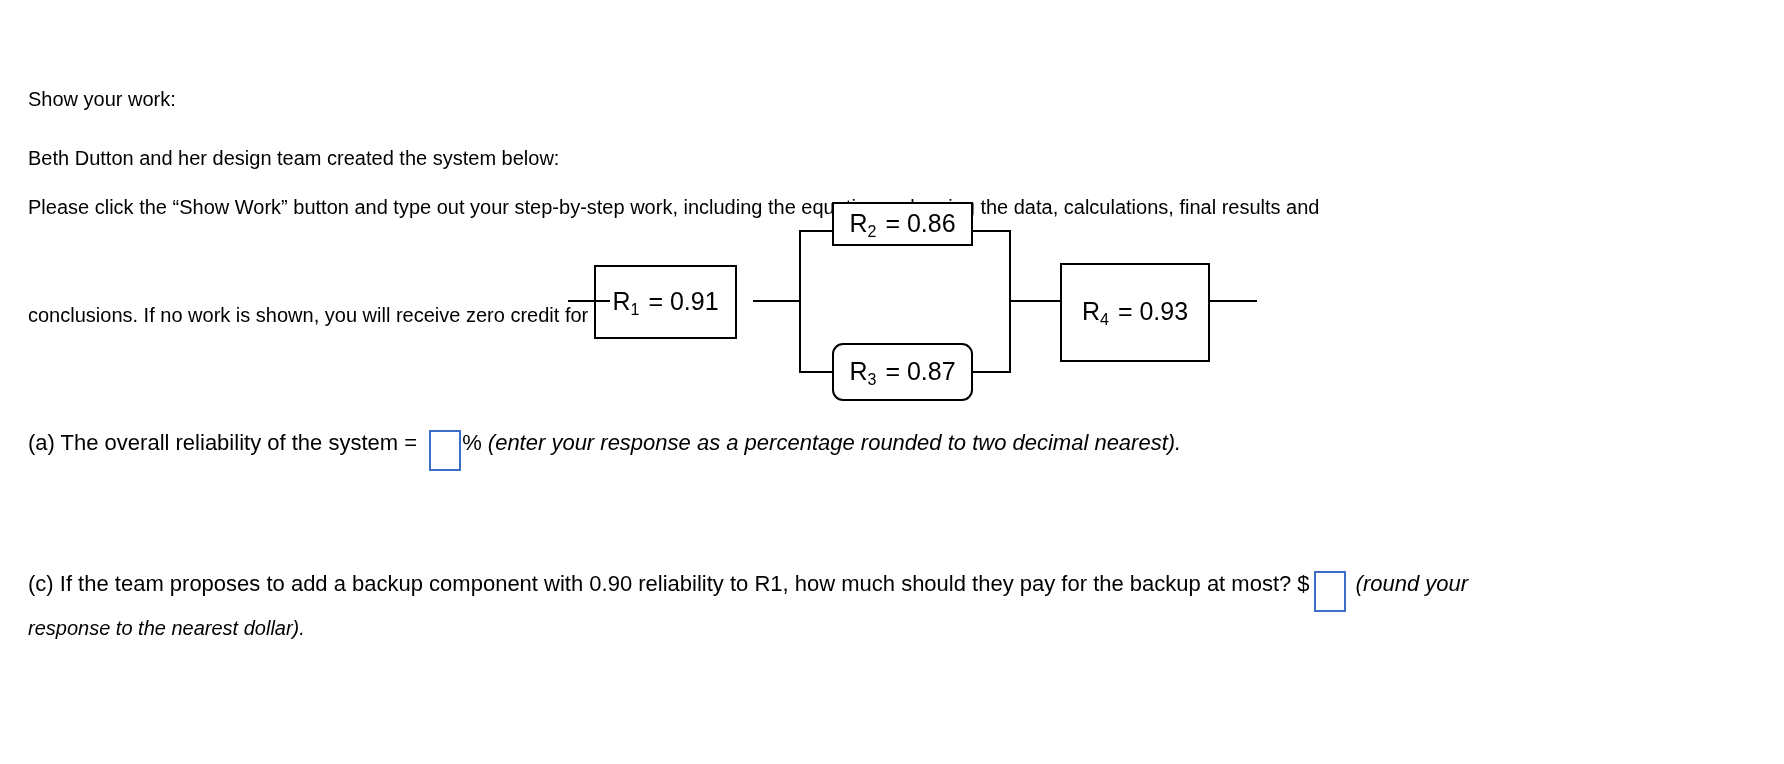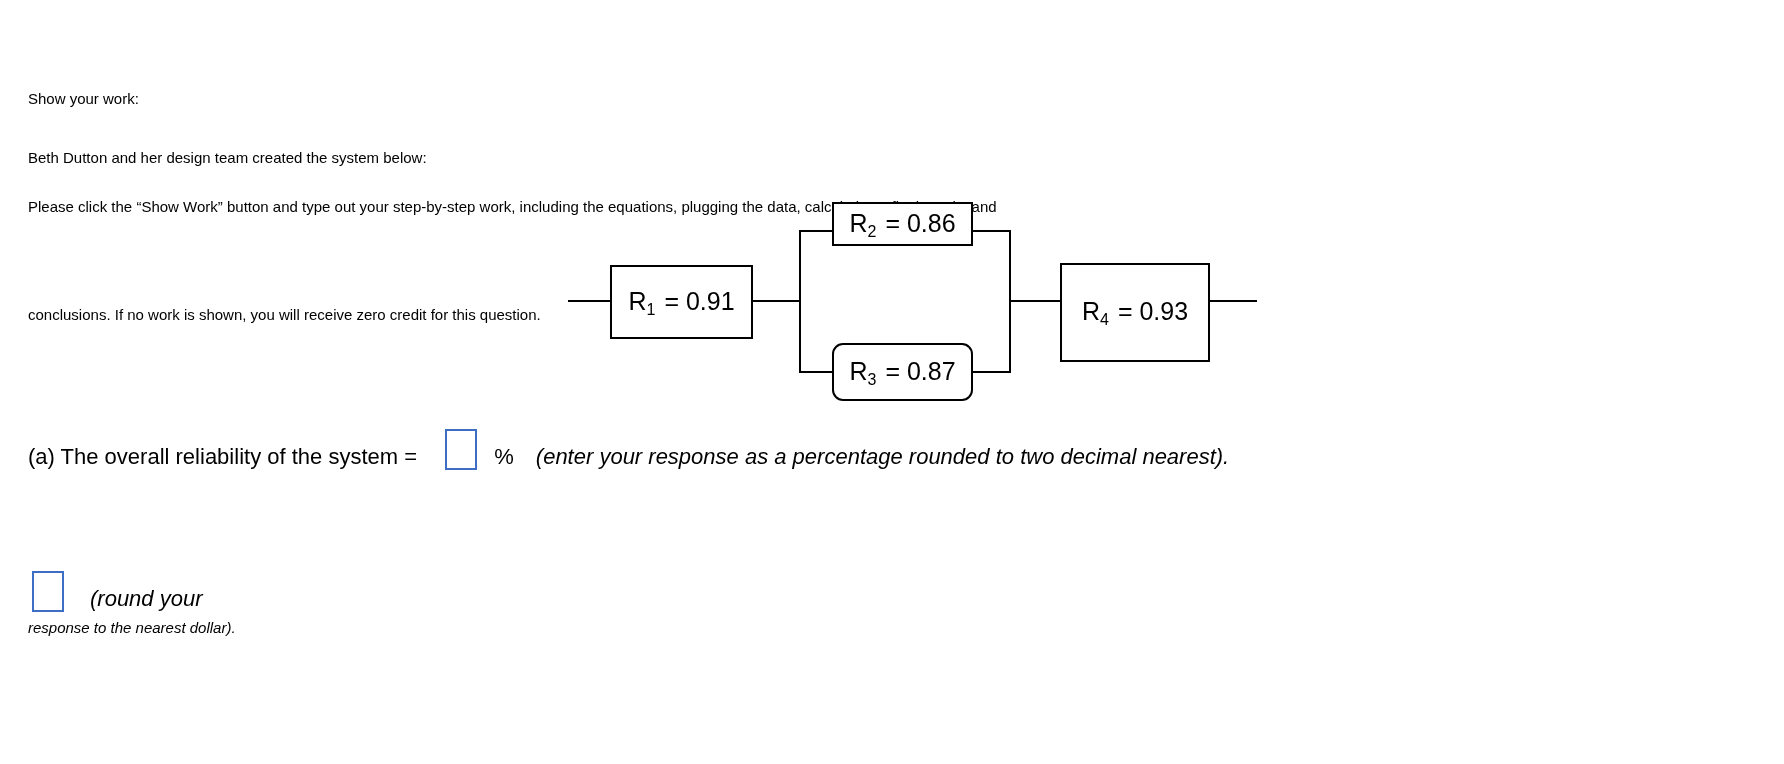--- a/index.html
+++ b/index.html
@@ -12,24 +12,24 @@
   html,body{background:var(--bg);}
   body{
     font-family:"Liberation Sans","DejaVu Sans",sans-serif;
     color:var(--text-color);
     width:1784px;height:764px;
     position:relative;overflow:hidden;
   }
   .page{position:absolute;left:0;top:0;width:1784px;height:764px;background:var(--bg);}
 
   
-  .tblock{position:absolute;font-size:15px;line-height:36px;white-space:pre;color:var(--text-color);}
+  .tblock{position:absolute;font-size:20px;line-height:36px;white-space:pre;color:var(--text-color);}
   .qrow{
-    position:absolute;display:flex;align-items:flex-end;
-    font-size:22px;white-space:pre;color:var(--text-color);gap:16px;
+    position:absolute;display:flex;align-items:flex-start;
+    font-size:22px;white-space:pre;color:var(--text-color);
   }
   .italic{font-style:italic;}
 
   
   .ansbox{
     width:32px;height:41px;
     border:2px solid var(--accent-blue);
     background:var(--bg);
     font-family:"Liberation Sans","DejaVu Sans",sans-serif;
     font-size:20px;text-align:center;color:var(--text-color);
@@ -58,21 +58,21 @@
   <div class="tblock" style="left:28px;top:9px;">
     <div>Show your work:</div>
     <div>Please click the “Show Work” button and type out your step-by-step work, including the equations, plugging the data, calculations, final results and</div>
     <div>conclusions. If no work is shown, you will receive zero credit for this question.</div>
   </div>
 
   <div class="tblock" style="left:28px;top:140px;">Beth Dutton and her design team created the system below:</div>
 
   <div>
 
-    <div class="dbox" style="left:610px;top:265px;width:143px;height:74px;">
+    <div class="dbox" style="left:594px;top:265px;width:143px;height:74px;">
       <span><span>R</span><sub>1</sub><span class="eq">= 0.91</span></span>
     </div>
     <div class="dbox" style="left:832px;top:202px;width:141px;height:44px;">
       <span><span>R</span><sub>2</sub><span class="eq">= 0.86</span></span>
     </div>
     <div class="dbox" style="left:832px;top:343px;width:141px;height:58px;border-radius:11px;">
       <span><span>R</span><sub>3</sub><span class="eq">= 0.87</span></span>
     </div>
     <div class="dbox" style="left:1060px;top:263px;width:150px;height:99px;">
       <span><span>R</span><sub>4</sub><span class="eq">= 0.93</span></span>
@@ -92,19 +92,20 @@
 
   <div class="qrow" style="left:28px;top:430px;height:40px;">
     <span>(a) The overall reliability of the system = </span>
     <input type="text" class="ansbox ml6" value="" style="">
     <span class="ml1">%</span>
     <span class="italic"> (enter your response as a percentage rounded to two decimal nearest).</span>
   </div>
 
 
   <div class="qrow" style="left:28px;top:571px;height:41px;">
+    <span>(c) If the team proposes to add a backup component with 0.90 reliability to R1, how much should they pay for the backup at most? $</span>
     <input type="text" class="ansbox ml4" value="" style="">
     <span class="italic ml10">(round your</span>
   </div>
 
   <div class="tblock italic" style="left:28px;top:613px;line-height:30px;">response to the nearest dollar).</div>
 
 </div>
 
 </body></html>

